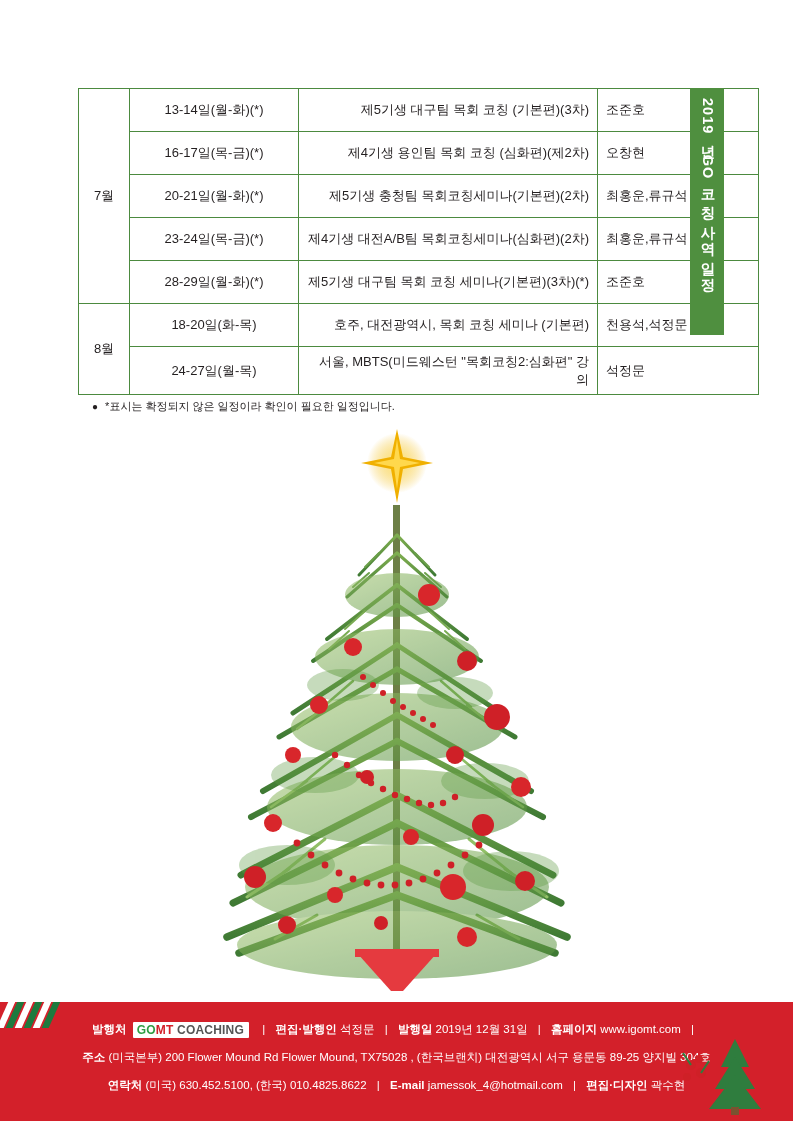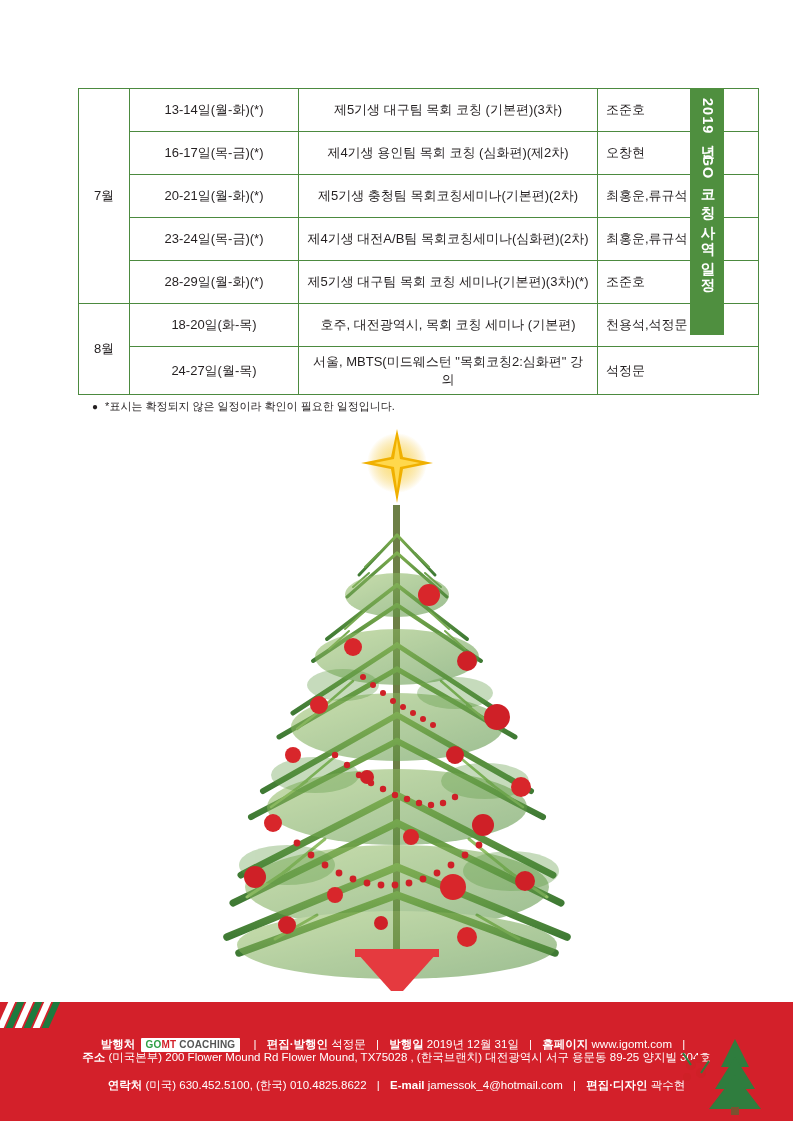--- a/index.html
+++ b/index.html
@@ -44,21 +44,21 @@
     margin-top: 42px;
   }
   td.date-cell {
     width: 152px;
     text-align: center;
     color: #2f6f3c;
     font-size: 11.5px;
   }
   td.title-cell {
     width: 282px;
-    text-align: center;
+    text-align: right;
     padding-left: 10px;
   }
   td.person-cell {
     width: 144px;
     text-align: left;
     padding-left: 10px;
   }
 
   
   .side-tab {
@@ -146,27 +146,27 @@
   }
   .l1 { top: 20px; }
   .l2 { top: 48px; }
   .l3 { top: 76px; }
   .footer-line b { font-weight: bold; }
   .sep { padding: 0 7px; color: #ffffff; }
   .logo-chip {
     display: inline-block;
     background: #ffffff;
     color: #d3202a;
-    font-size: 10px;
+    font-size: 12px;
     font-weight: bold;
     letter-spacing: 0.2px;
     padding: 2px 5px 2px 4px;
     border-radius: 1px;
     vertical-align: middle;
-    margin: 16px 3px;
+    margin: 0 3px;
     line-height: 1;
   }
   .logo-chip .go { color: #2f9e44; }
   .logo-chip .mt { color: #d3202a; }
   .logo-chip .co { color: #555555; }
 
   .footer-deco {
     position: absolute;
     right: 26px;
     bottom: 4px;

